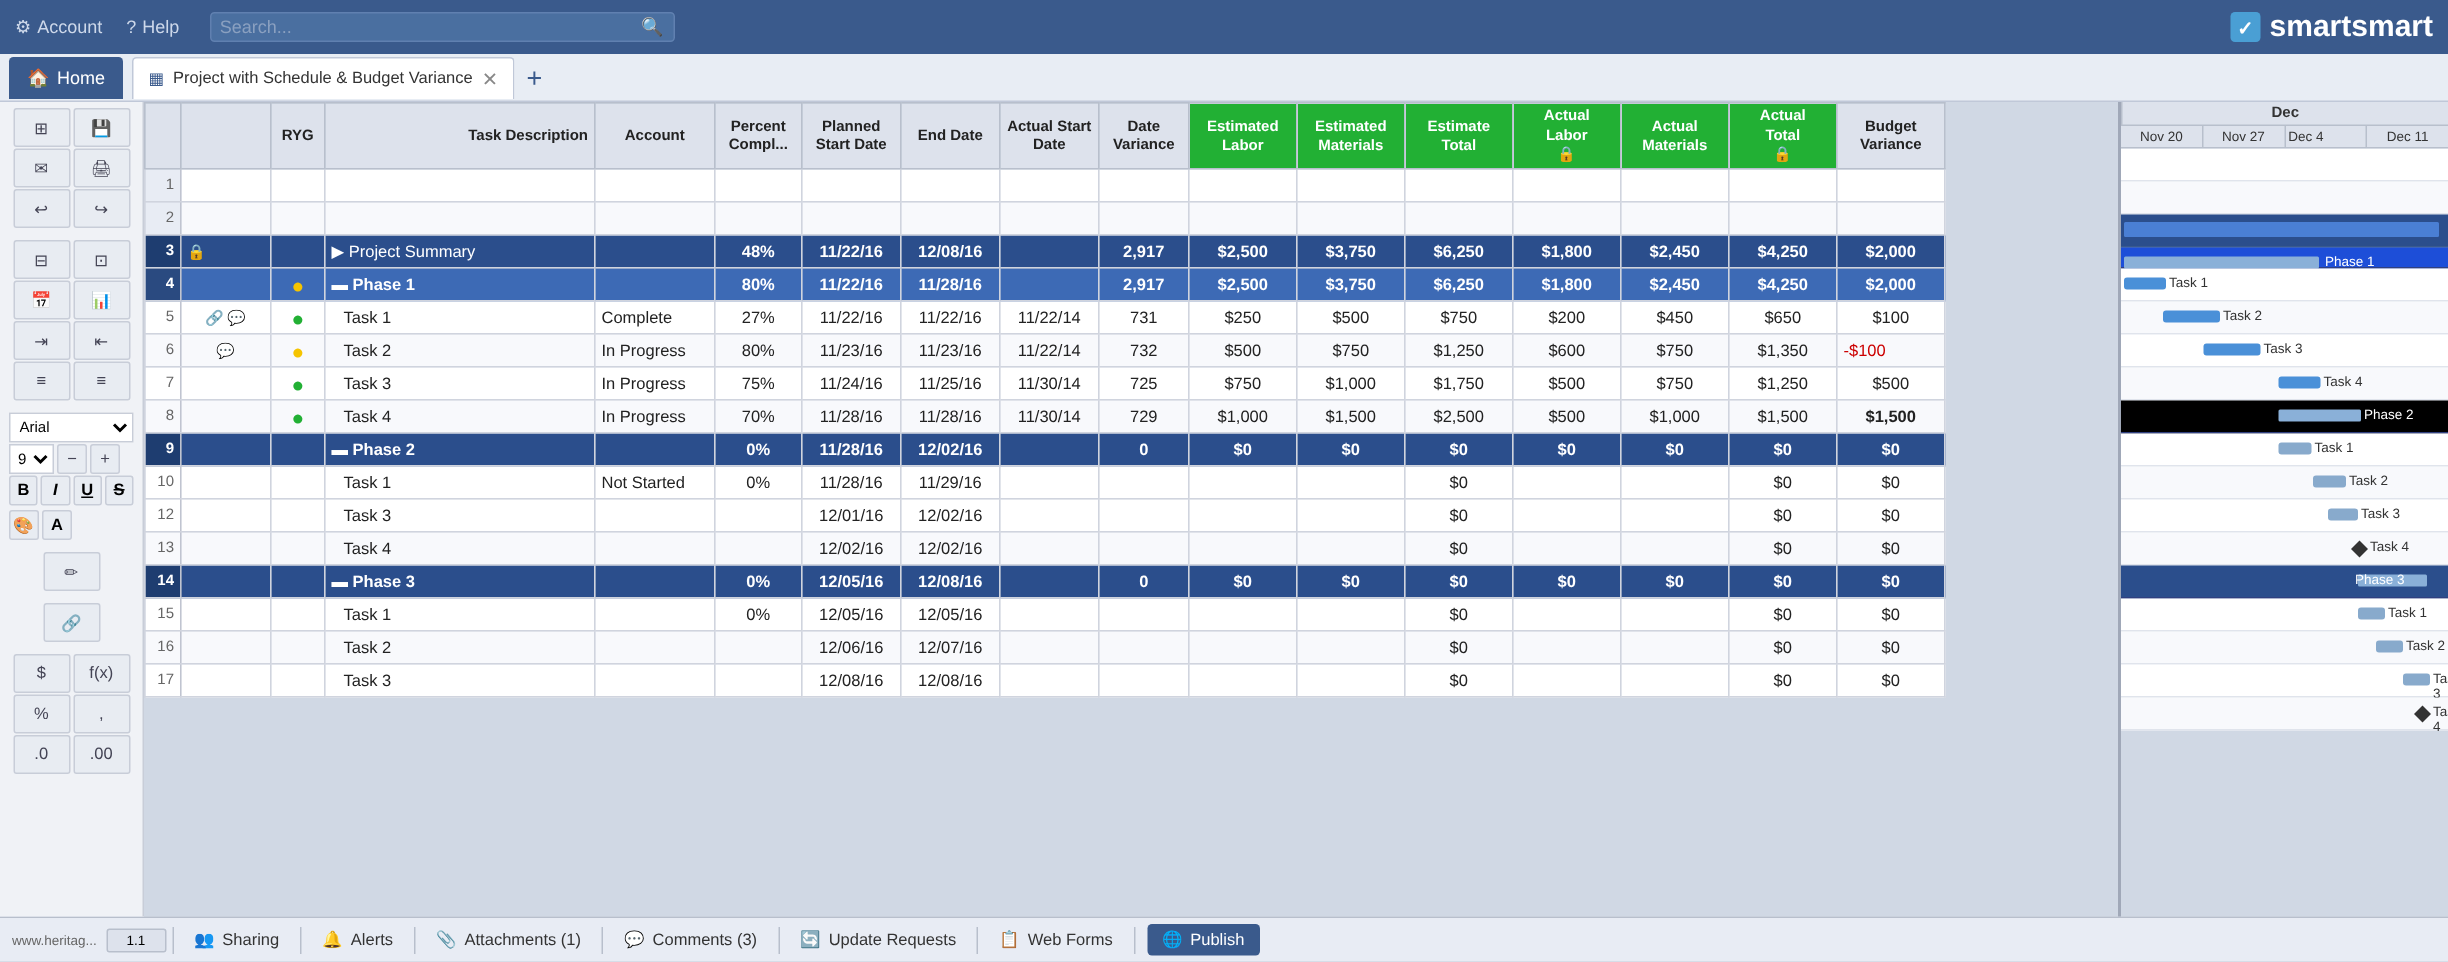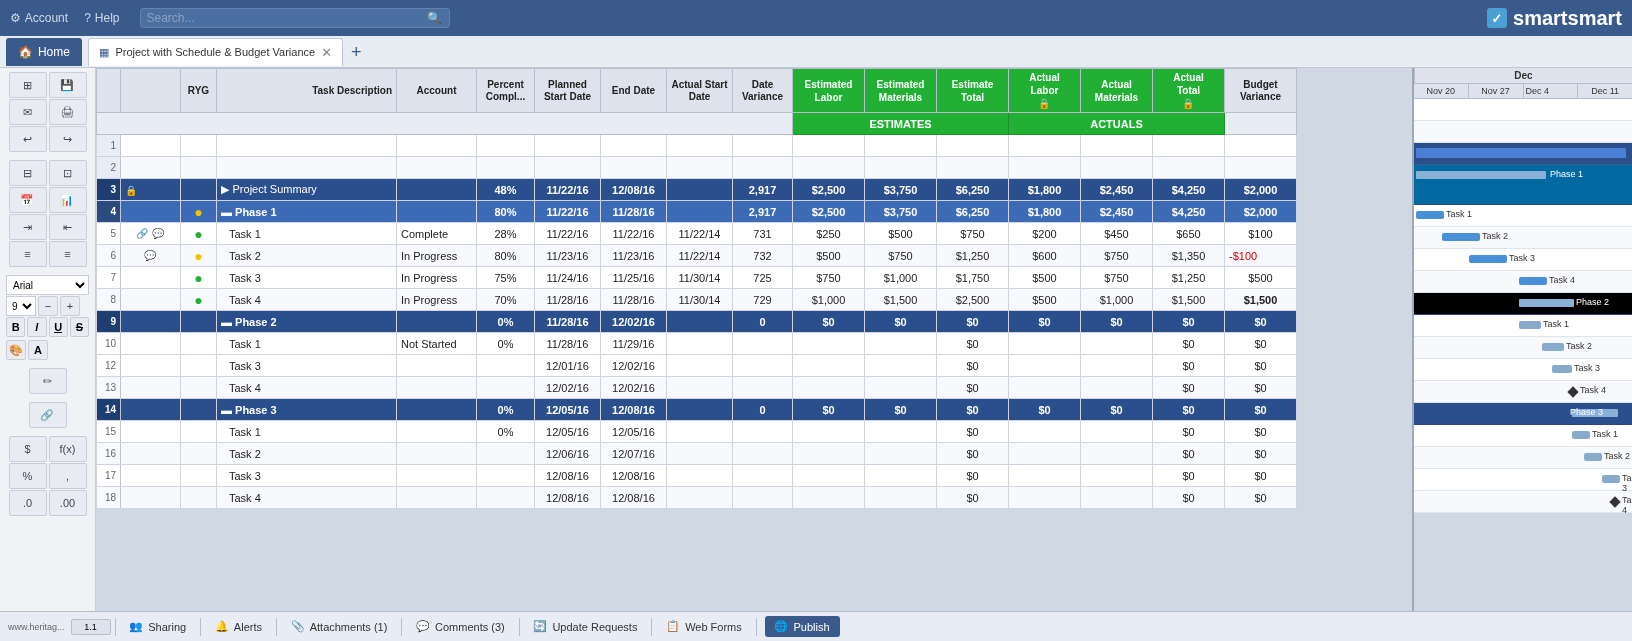--- a/index.html
+++ b/index.html
@@ -456,26 +456,20 @@
             <th style="width:60px" class="th-two-line">Date<br>Variance</th>
             <th style="width:72px" class="col-header-estimates">Estimated<br>Labor</th>
             <th style="width:72px" class="col-header-estimates">Estimated<br>Materials</th>
             <th style="width:72px" class="col-header-estimates">Estimate<br>Total</th>
             <th style="width:72px" class="col-header-actuals">Actual<br>Labor<br><span class="lock-icon">🔒</span></th>
             <th style="width:72px" class="col-header-actuals">Actual<br>Materials</th>
             <th style="width:72px" class="col-header-actuals">Actual<br>Total<br><span class="lock-icon">🔒</span></th>
             <th style="width:72px" class="th-two-line">Budget<br>Variance</th>
           </tr>
 
-          <tr>
-            <td colspan="10" style="background:#e8ecf4;border:1px solid #b8bfcc"></td>
-            <td colspan="3" style="background:#22b034;color:#fff;font-weight:bold;text-align:center;border:1px solid #1a9028">ESTIMATES</td>
-            <td colspan="3" style="background:#22b034;color:#fff;font-weight:bold;text-align:center;border:1px solid #1a9028">ACTUALS</td>
-            <td style="background:#e8ecf4;border:1px solid #b8bfcc"></td>
-          </tr>
         </thead>
         <tbody>
 
           <tr>
             <td class="row-num">1</td>
             <td></td>
               <td></td>
               <td></td>
             <td></td>
               <td></td>
@@ -551,21 +545,21 @@
             <td style="text-align:center">$4,250</td>
             <td style="text-align:center">$2,000</td>
           </tr>
 
           <tr class="r-white">
             <td class="row-num">5</td>
             <td style="text-align:center;font-size:10px">🔗 💬</td>
             <td style="text-align:center"><span class="green-dot">●</span></td>
             <td class="indent-1">Task 1</td>
             <td>Complete</td>
-            <td style="text-align:center">28%</td>
+            <td style="text-align:center">27%</td>
             <td style="text-align:center">11/22/16</td>
             <td style="text-align:center">11/22/16</td>
             <td style="text-align:center">11/22/14</td>
             <td style="text-align:center">731</td>
             <td style="text-align:center">$250</td>
             <td style="text-align:center">$500</td>
             <td style="text-align:center">$750</td>
             <td style="text-align:center">$200</td>
             <td style="text-align:center">$450</td>
             <td style="text-align:center">$650</td>
@@ -786,39 +780,20 @@
               <td></td>
               <td></td>
               <td></td>
             <td style="text-align:center">$0</td>
             <td></td>
               <td></td>
             <td style="text-align:center">$0</td>
             <td style="text-align:center">$0</td>
           </tr>
 
-          <tr class="r-light">
-            <td class="row-num">18</td>
-            <td></td>
-              <td></td>
-            <td class="indent-1">Task 4</td>
-            <td></td>
-              <td></td>
-            <td style="text-align:center">12/08/16</td>
-            <td style="text-align:center">12/08/16</td>
-            <td></td>
-              <td></td>
-              <td></td>
-              <td></td>
-            <td style="text-align:center">$0</td>
-            <td></td>
-              <td></td>
-            <td style="text-align:center">$0</td>
-            <td style="text-align:center">$0</td>
-          </tr>
         </tbody>
       </table>
     </div>
   </div>
 
   <div class="gantt-panel">
     <div style="background:#dde2ec;border-bottom:1px solid #b8bfcc;padding:2px 0;text-align:center;font-size:10px;font-weight:bold;color:#333;border-left:1px solid #b8bfcc">Dec</div>
     <div style="display:flex;background:#dde2ec;border-bottom:1px solid #b8bfcc">
       <div style="flex:1;text-align:center;font-size:9px;padding:2px;border-right:1px solid #b8bfcc;color:#333">Nov 20</div>
       <div style="flex:1;text-align:center;font-size:9px;padding:2px;border-right:1px solid #b8bfcc;color:#333">Nov 27</div>
@@ -828,21 +803,21 @@
 
     <div style="overflow:hidden;flex:1">
 
       <div style="height:22px;border-bottom:1px solid #e0e4ec;background:#fff"></div>
       <div style="height:22px;border-bottom:1px solid #e0e4ec;background:#f8f9fc"></div>
 
       <div style="height:22px;border-bottom:1px solid #3a5a8c;background:#2b4e8c;position:relative">
         <div style="position:absolute;left:2px;top:5px;width:210px;height:10px;background:#4a7fd4;border-radius:1px"></div>
       </div>
 
-      <div style="height:40px;border-bottom:1px solid #304080;background:#0369a1;position:relative">
+      <div style="height:14px;border-bottom:1px solid #304080;background:#1d4ed8;position:relative">
         <div style="position:absolute;left:2px;top:6px;width:130px;height:8px;background:#8ab0d8;border-radius:1px"></div>
         <div style="position:absolute;left:136px;top:4px;font-size:9px;color:#fff;white-space:nowrap">Phase 1</div>
       </div>
 
       <div style="height:22px;border-bottom:1px solid #e0e4ec;background:#fff;position:relative">
         <div style="position:absolute;left:2px;top:6px;width:28px;height:8px;background:#4a90d8;border-radius:2px"></div>
         <div style="position:absolute;left:32px;top:4px;font-size:9px;color:#333">Task 1</div>
       </div>
 
       <div style="height:22px;border-bottom:1px solid #e0e4ec;background:#f8f9fc;position:relative">

